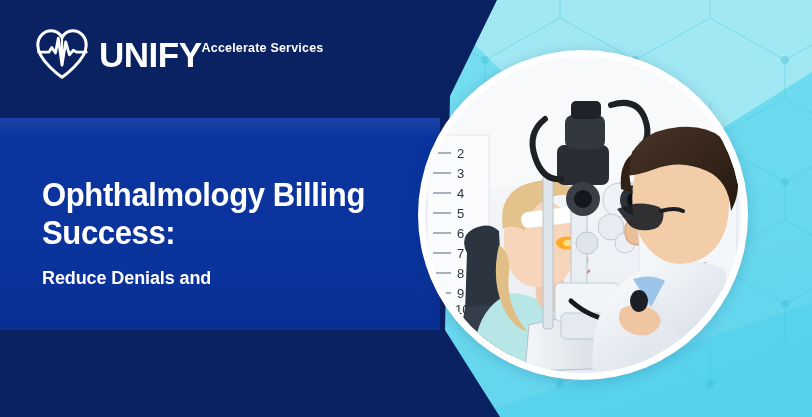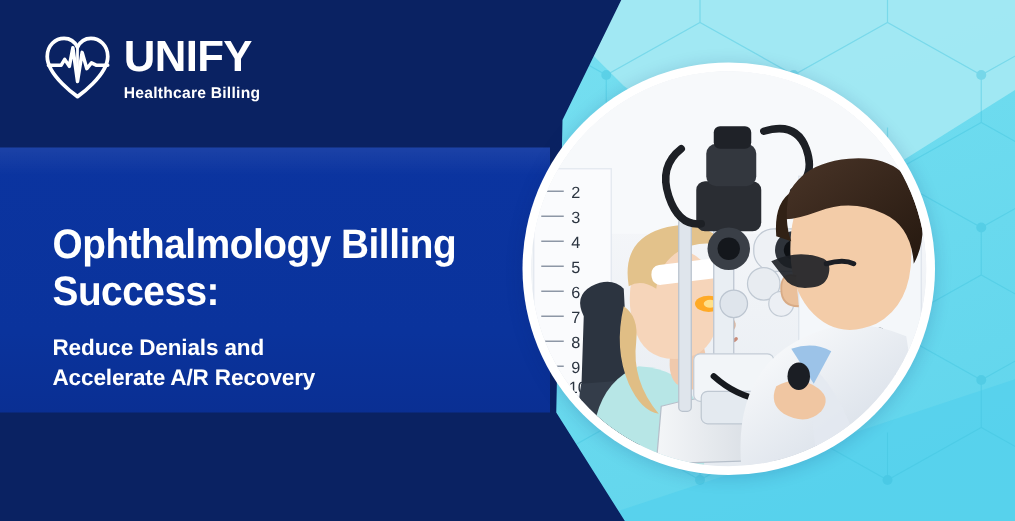--- a/index.html
+++ b/index.html
@@ -64,21 +64,21 @@
     background:linear-gradient(180deg, rgba(255,255,255,.07), rgba(255,255,255,0));
   }
 
   
   .logo {
     position:absolute; left:34px; top:27px;
     display:flex; align-items:center; gap:9px;
     z-index:6;
   }
   .logo-mark { width:56px; height:54px; flex:0 0 auto; }
-  .logo-text { display:flex; flex-direction:column; line-height:1; }
+  .logo-text { display:flex; flex-direction:row; line-height:1; }
   .logo-word {
     font-size:35px; font-weight:bold; color:#ffffff;
     letter-spacing:-0.5px;
     font-family:"Liberation Sans", sans-serif;
   }
   .logo-tag {
     margin-top:5px;
     font-size:12.5px; font-weight:bold; color:#ffffff;
     letter-spacing:.2px; text-align:right;
   }
@@ -163,32 +163,31 @@
   <div class="navy-band-sheen"></div>
 
   <div class="logo">
     <svg class="logo-mark" viewBox="0 0 60 58">
       <path d="M30 54 C30 54 4 36 4 19.5 C4 10 11 4 18.5 4 C24 4 28 7.5 30 11.5 C32 7.5 36 4 41.5 4 C49 4 56 10 56 19.5 C56 36 30 54 30 54 Z" fill="none" stroke="#ffffff" stroke-width="3.2" stroke-linejoin="round"></path>
       <path d="M30 9 L30 40" fill="none" stroke="#ffffff" stroke-width="2.4"></path>
       <path d="M5 27 L16 27 L19 22 L23 28 L26 12 L30 41 L34 16 L38 30 L42 25 L46 27 L56 27" fill="none" stroke="#ffffff" stroke-width="3" stroke-linejoin="round" stroke-linecap="round"></path>
     </svg>
     <span class="logo-text">
       <span class="logo-word">UNIFY</span>
-      <span class="logo-tag">Healthcare Billing</span>
+      <span class="logo-tag">Accelerate Services</span>
     </span>
   </div>
 
   <div class="copy">
     <div class="headline">
       <div>Ophthalmology Billing</div>
       <div>Success:</div>
     </div>
     <div class="subhead">
       <div>Reduce Denials and</div>
-      <div>Accelerate A/R Recovery</div>
     </div>
   </div>
 
   <div class="photo-ring">
     <div class="photo">
       <svg viewBox="0 0 316 316">
         <defs>
           <clipPath id="circClip">
               <circle cx="158" cy="158" r="158"></circle>
             </clipPath>

